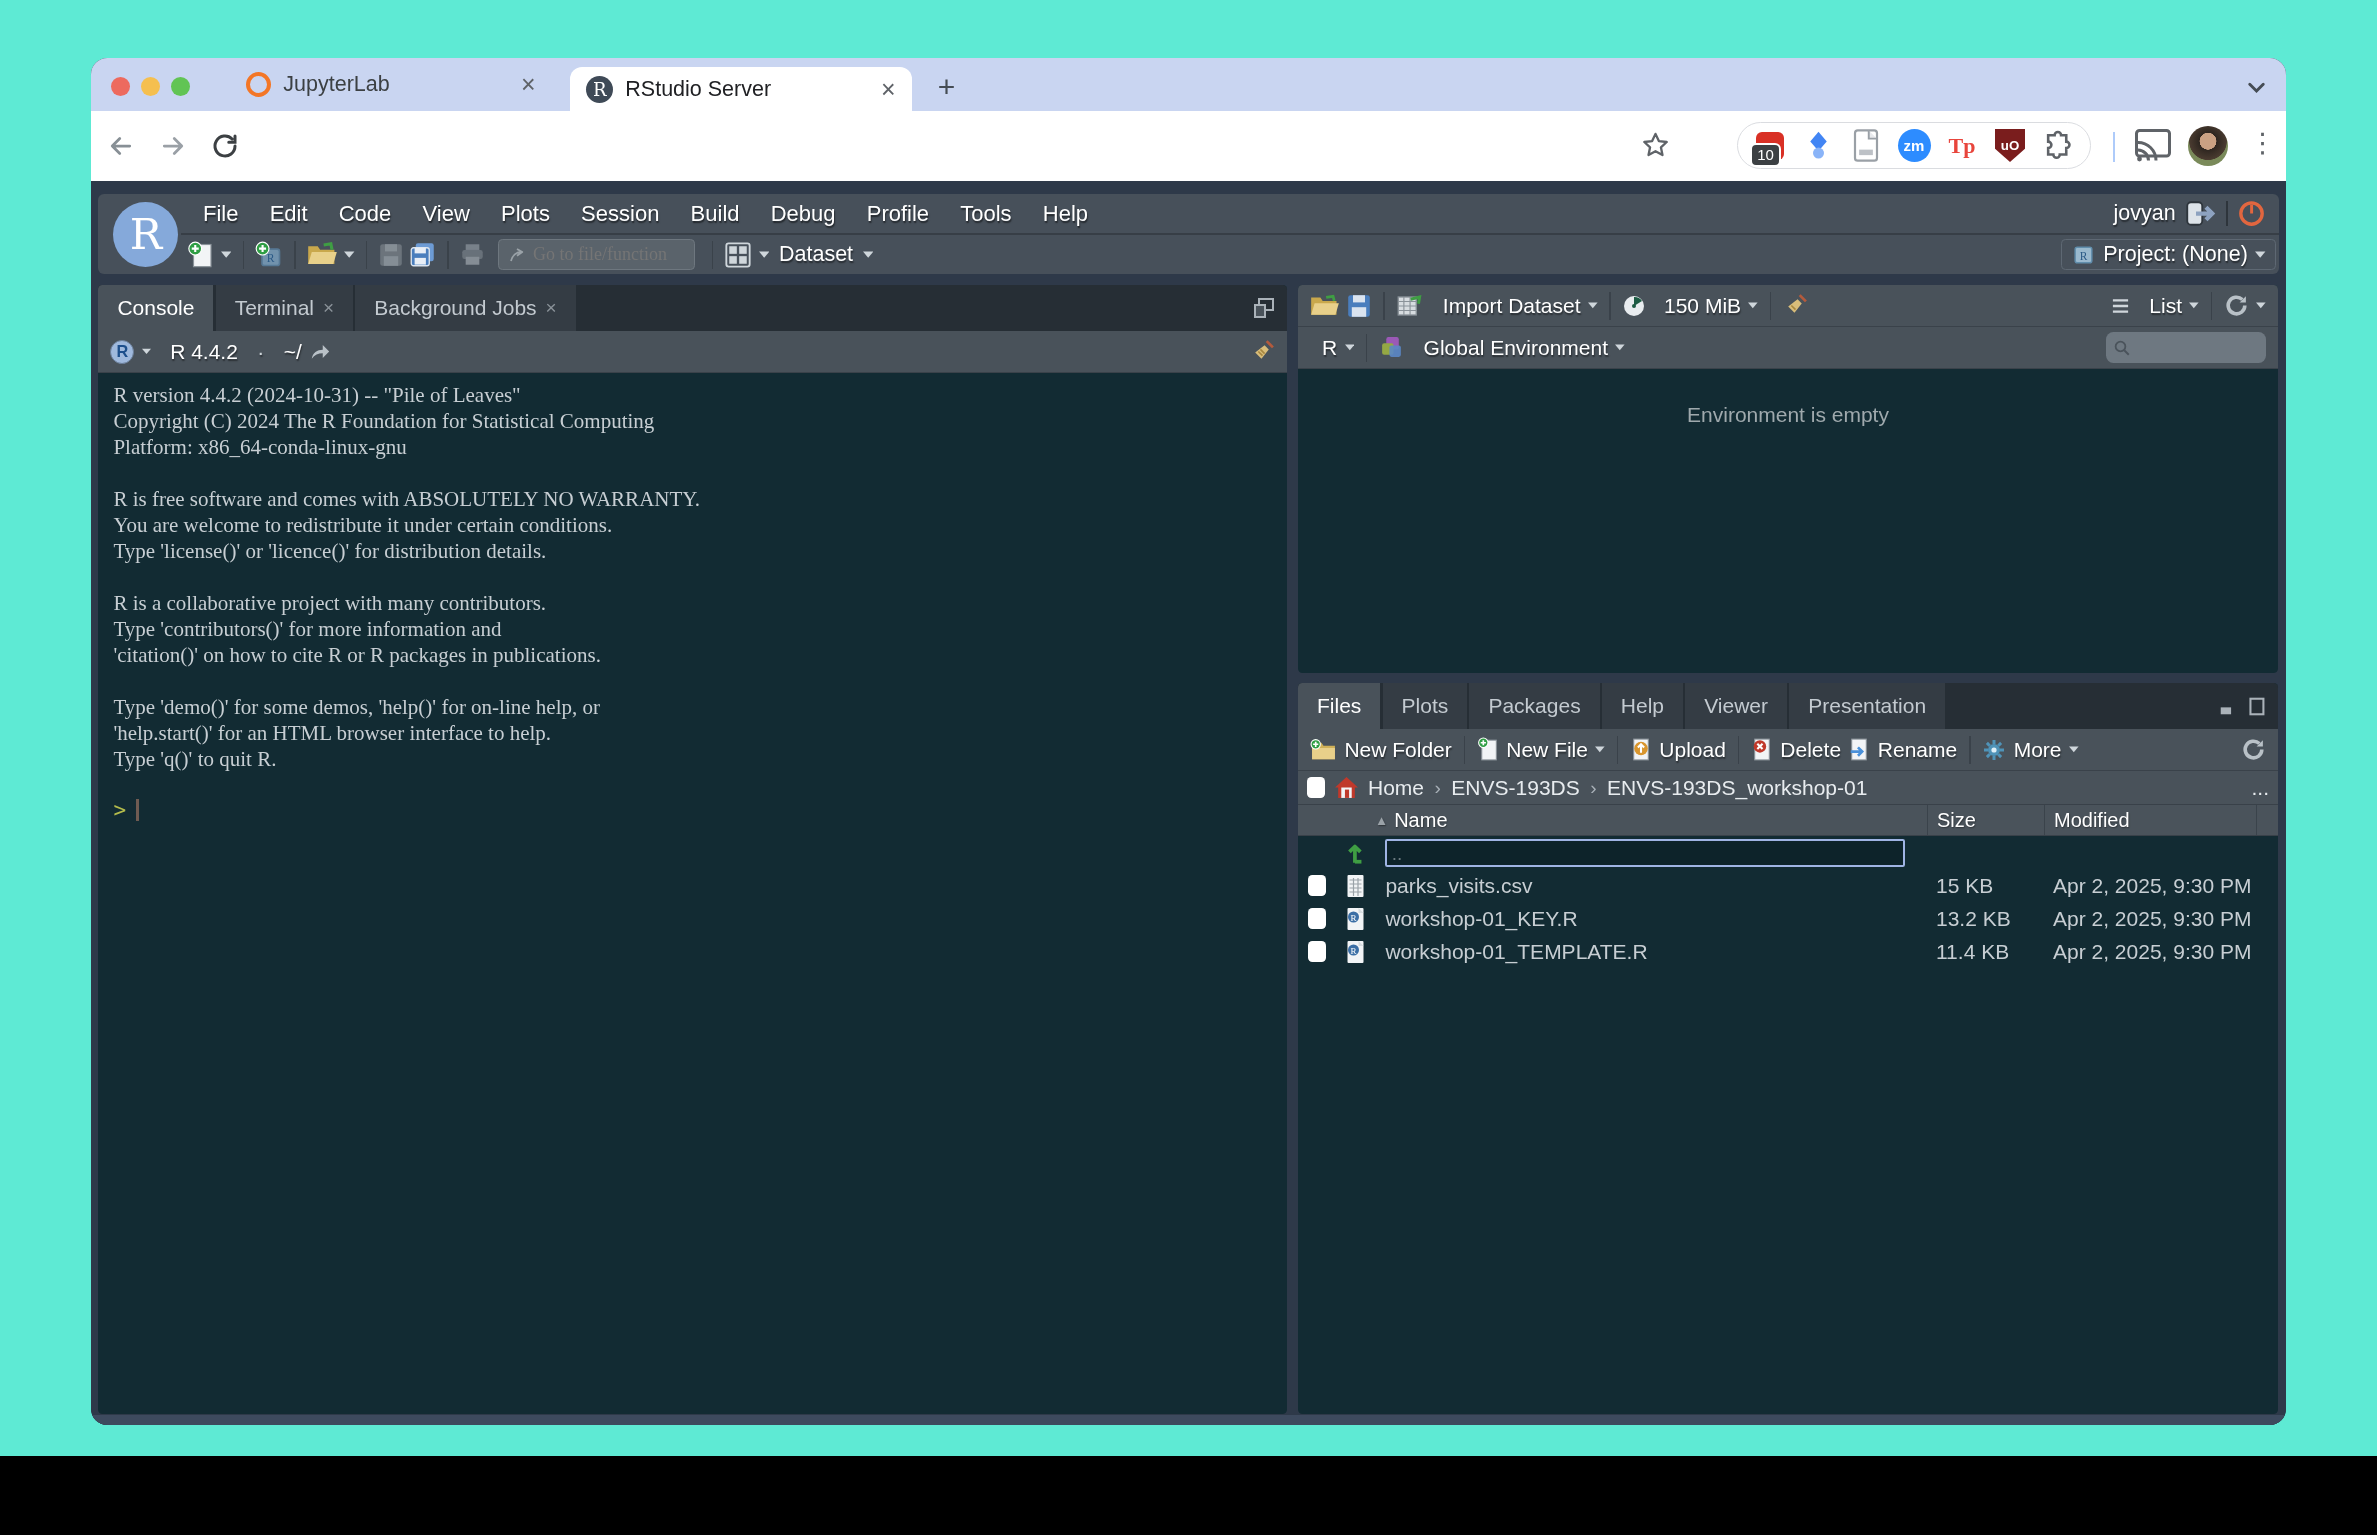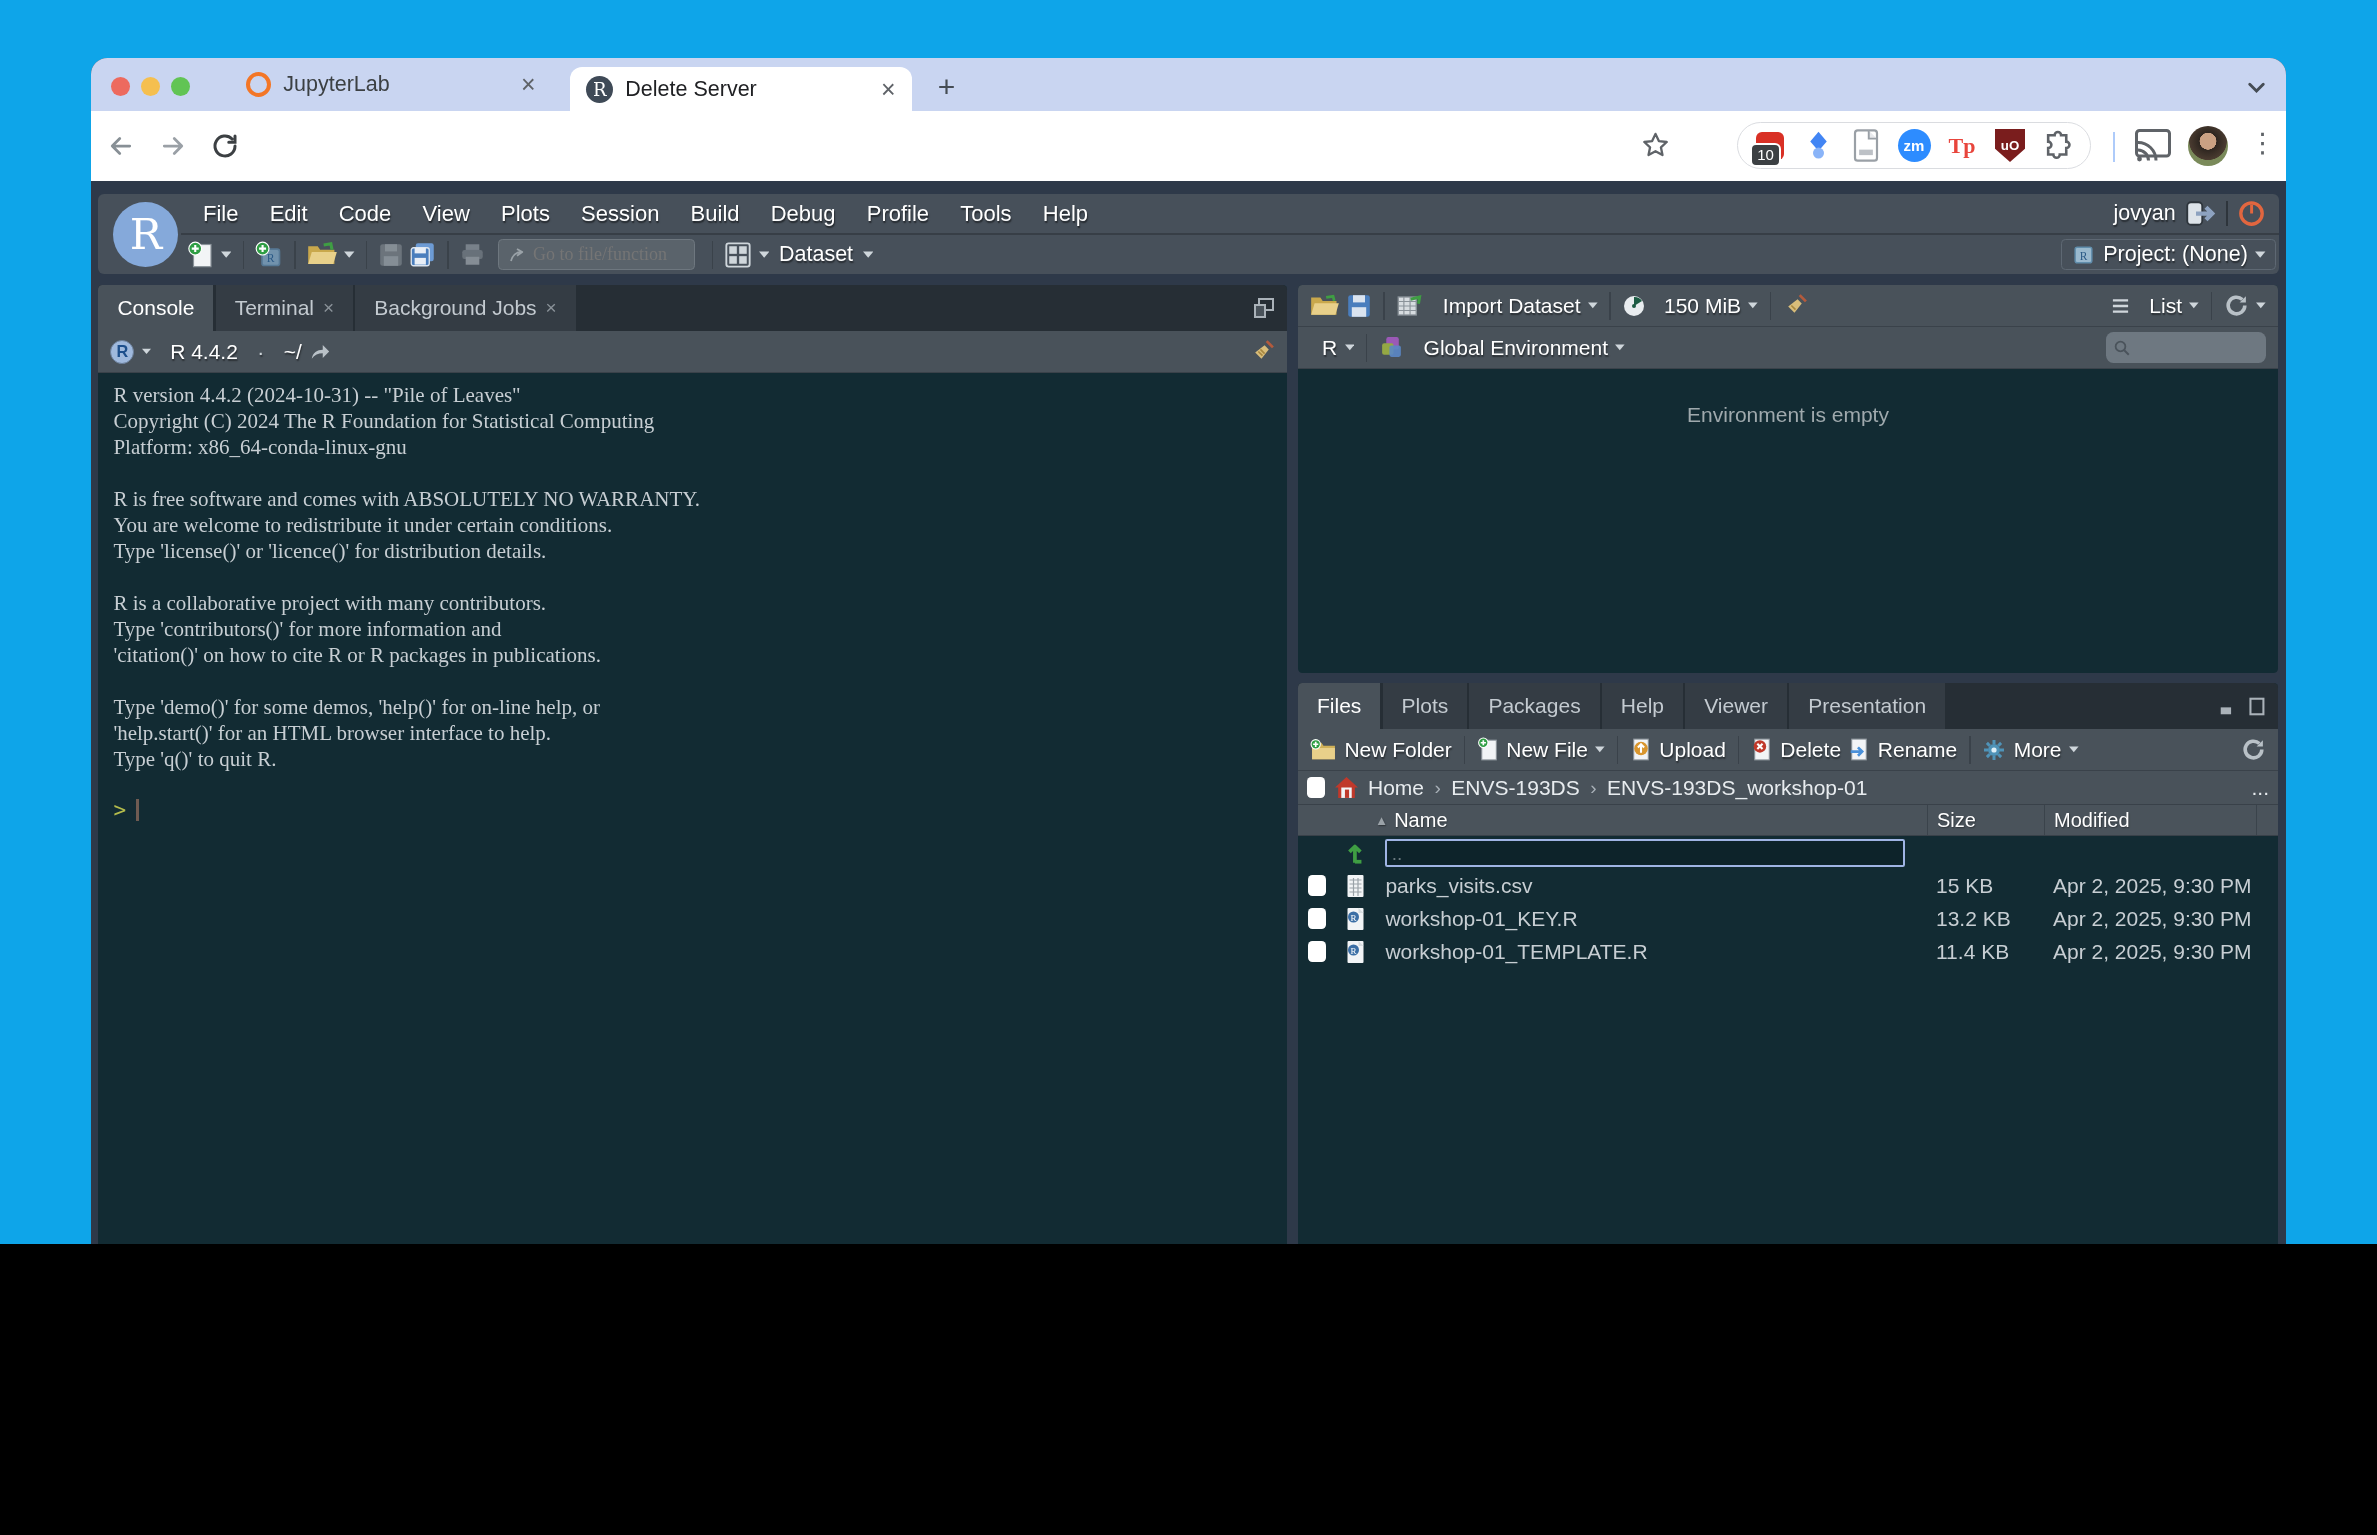--- a/index.html
+++ b/index.html
@@ -1,17 +1,17 @@
 <!DOCTYPE html>
 <html style="font-size:12px"><head>
 <meta charset="utf-8">
 <style>
   * { margin:0; padding:0; box-sizing:border-box; }
   html,body { background:#000; }
-  .stage { position:relative; width:2377px; height:1244px; background:#0ea5e9; overflow:hidden;
+  .stage { position:relative; width:2377px; height:1456px; background:#5eead4; overflow:hidden;
            font-family:"Liberation Sans", sans-serif; }
 
   
   .bwindow { position:absolute; left:91px; top:58px; width:2195px; height:1367px;
              border-radius:16.3px; overflow:hidden; background:#2e3949; }
 
   
   .tabstrip { position:relative; height:53px; background:#c9d5f1; }
   .tlights { position:absolute; left:20px; top:19px; display:flex; gap:11px; }
   .tlight { width:19px; height:19px; border-radius:50%; }
@@ -150,21 +150,21 @@
         <div class="tlight tl-yellow"></div>
         <div class="tlight tl-green"></div>
       </div>
       <div class="btab btab-inactive">
         <span class="jl-icon"></span>
         <span class="btab-label">JupyterLab</span>
         <span class="tab-close">×</span>
       </div>
       <div class="btab btab-active">
         <span class="rs-tab-icon">R</span>
-        <span class="btab-label">Delete Server</span>
+        <span class="btab-label">RStudio Server</span>
         <span class="tab-close">×</span>
       </div>
       <div class="newtab-btn">+</div>
       <div class="tabsearch-btn">
         <svg width="27" height="27" viewBox="0 0 24 24">
             <path d="M6 10l6 6 6-6" stroke="#454c54" stroke-width="2.6" fill="none" stroke-linecap="round"></path>
           </svg>
       </div>
     </div>
 

